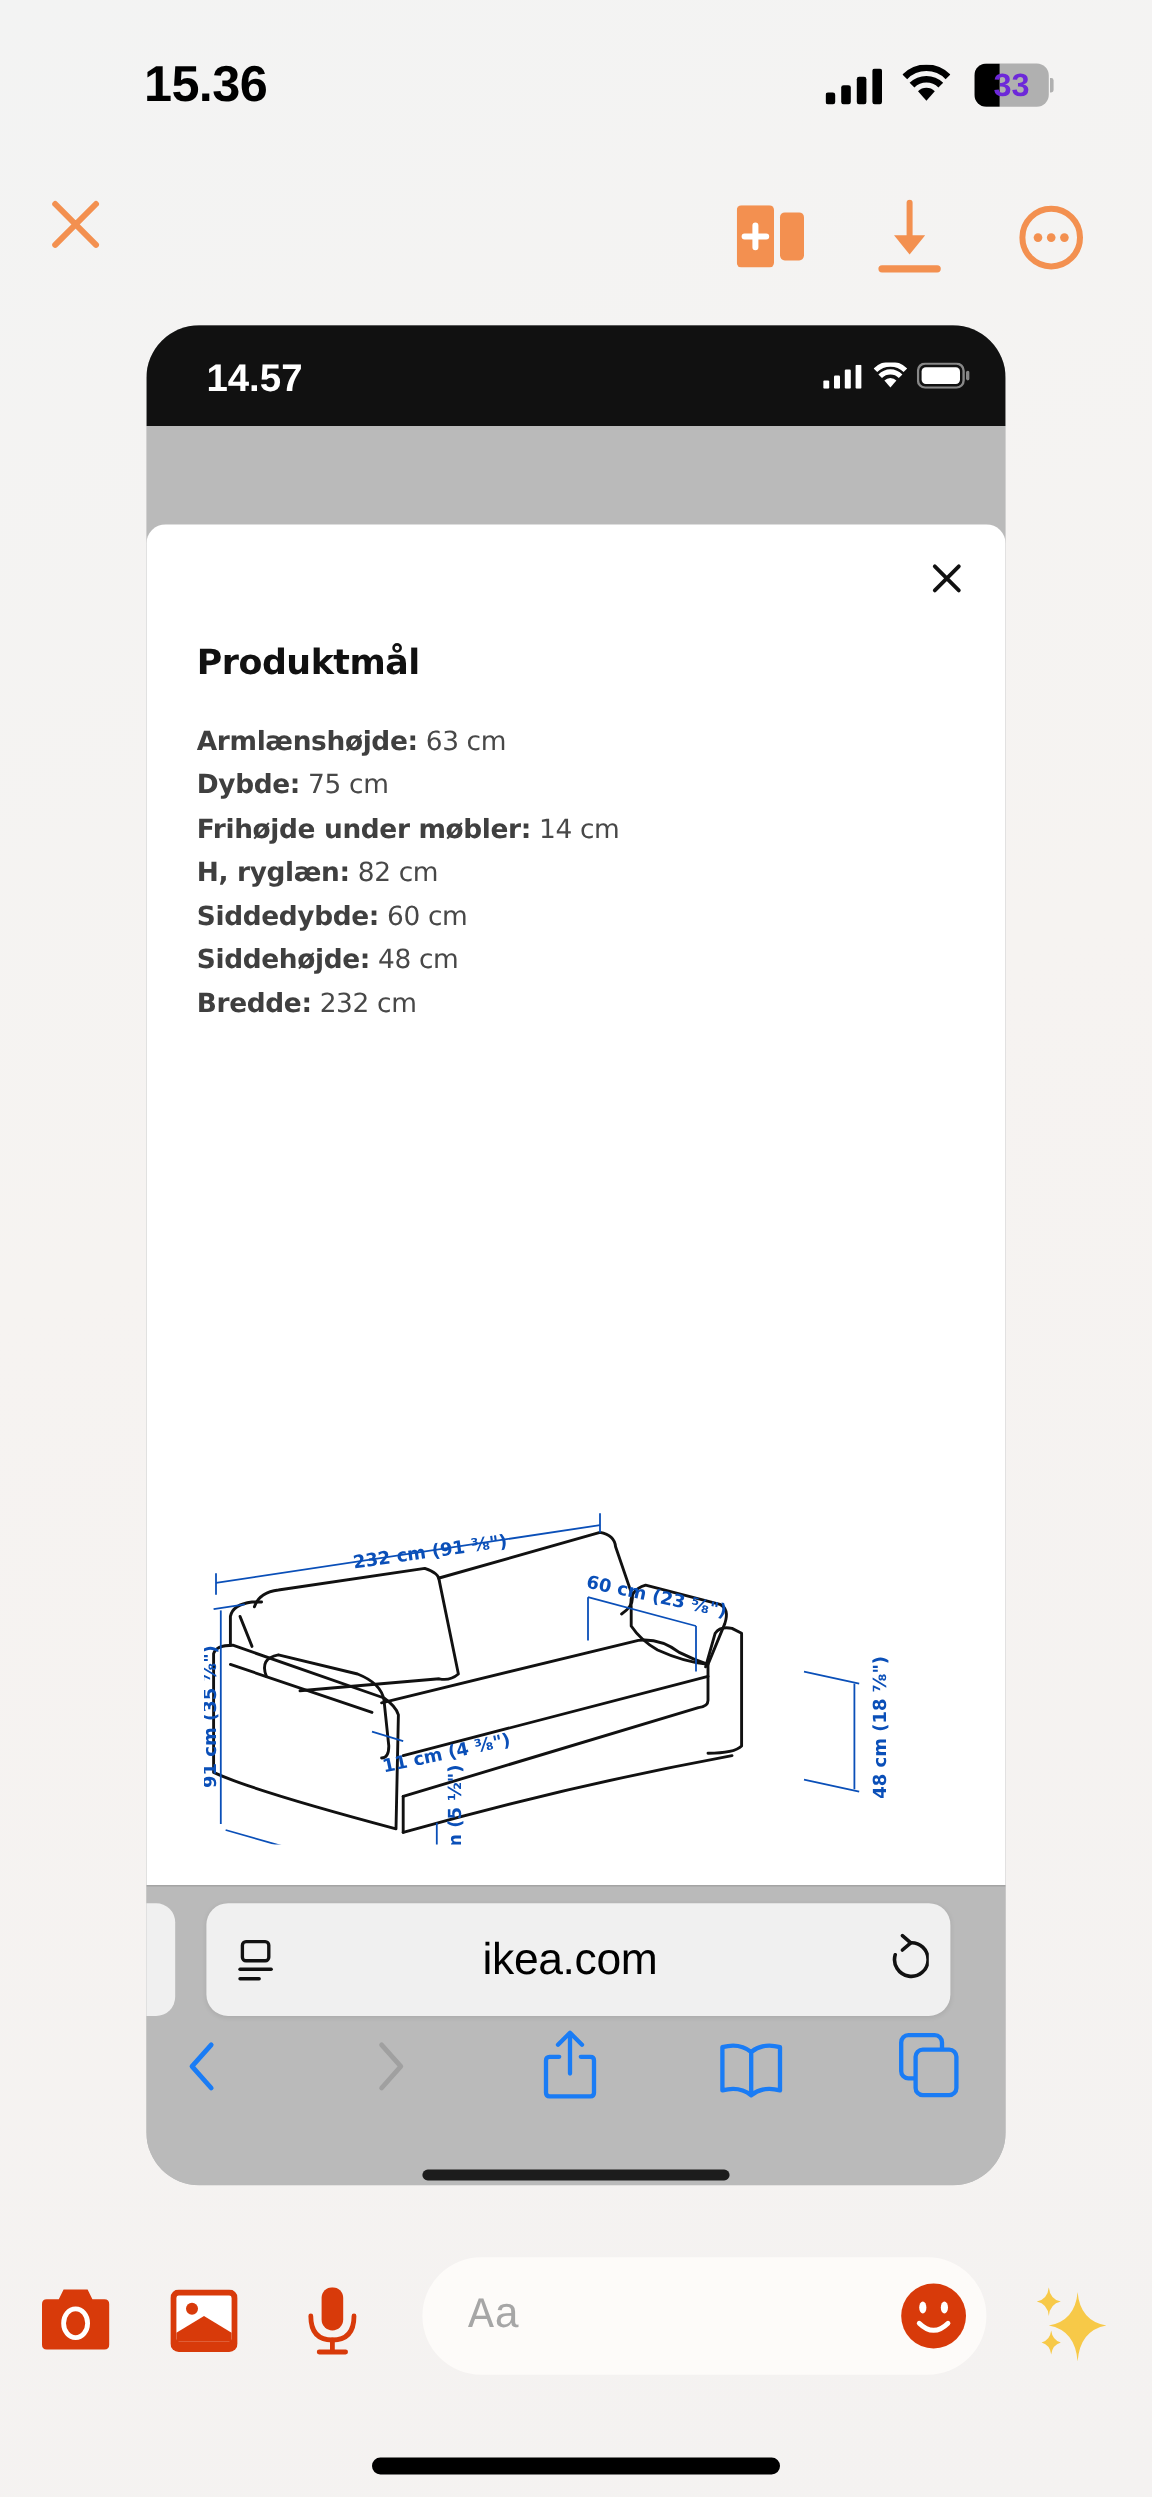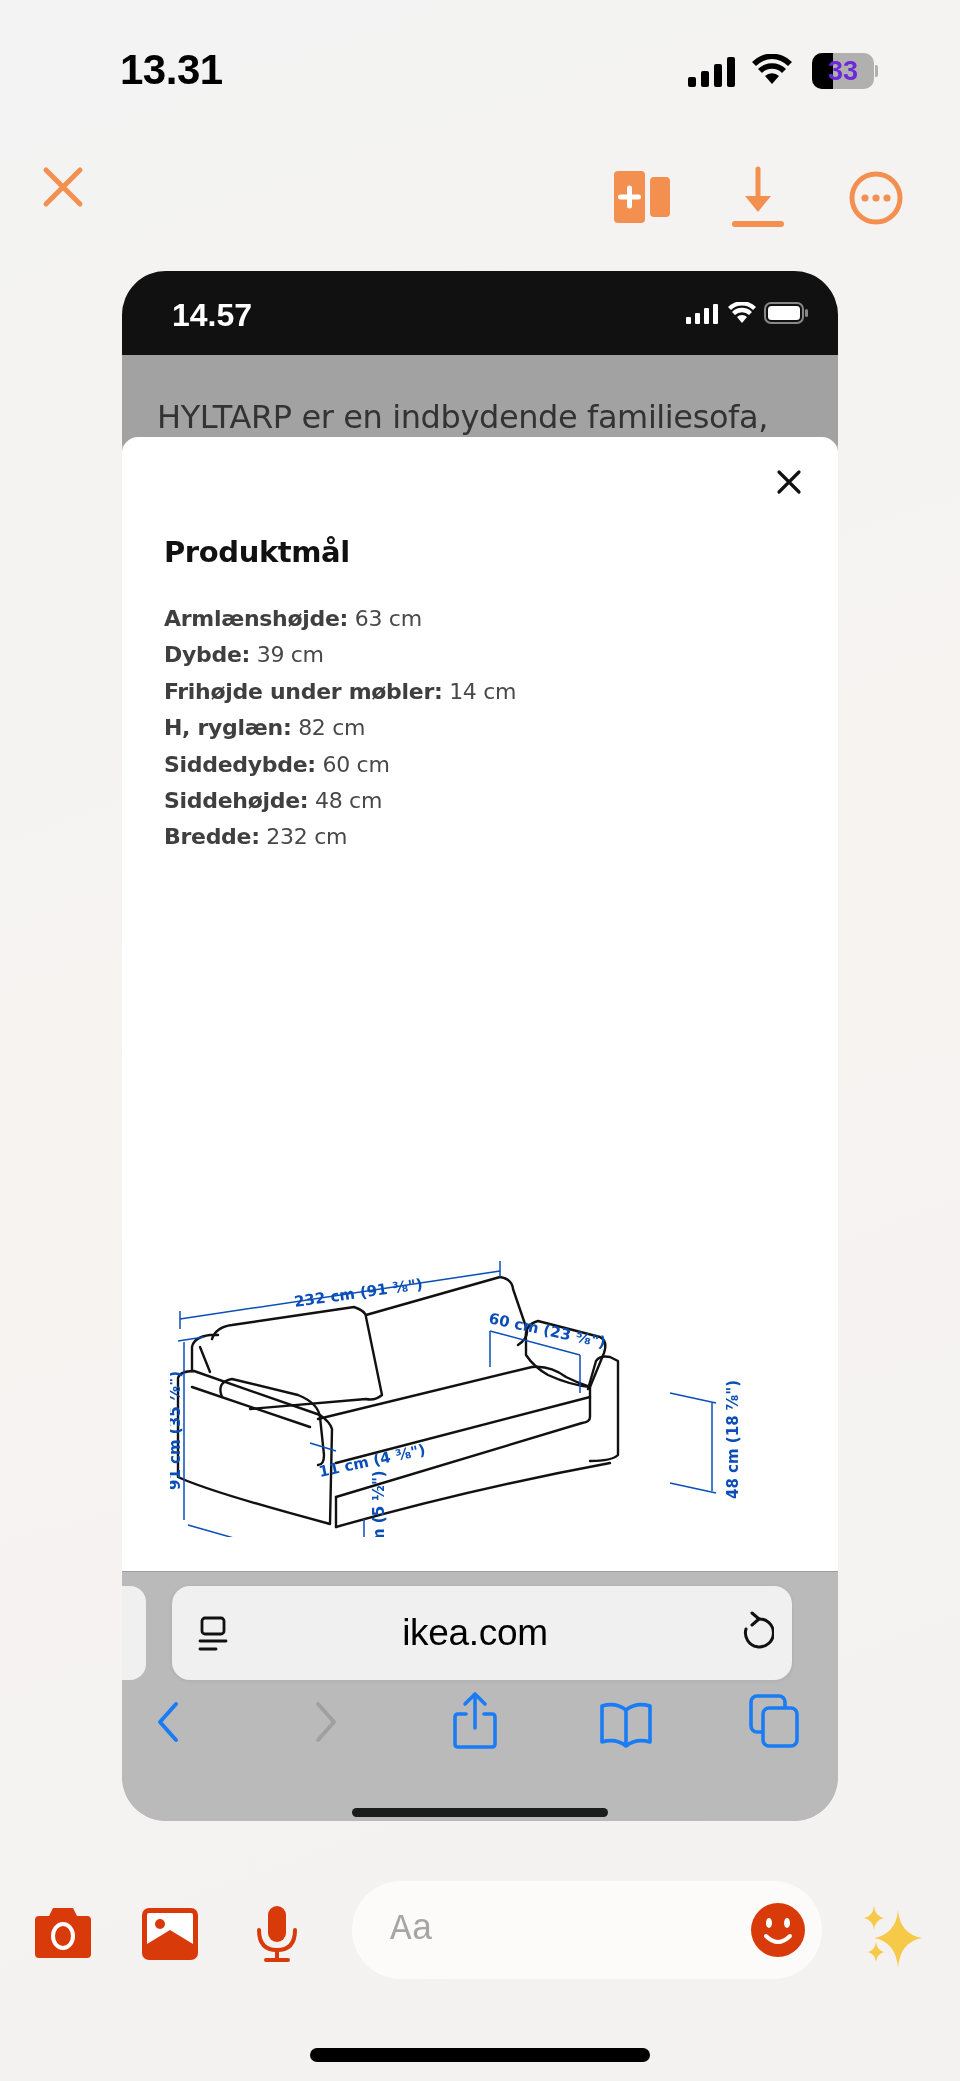--- a/index.html
+++ b/index.html
@@ -66,21 +66,21 @@
   .composer-input { position: absolute; left: 352px; top: 1881px; width: 470px; height: 98px; border-radius: 49px; background: #fdfbf9; }
   .composer-placeholder { position: absolute; left: 38px; top: 28px; font-family: Liberation Mono, monospace; font-size: 36px; color: #a6a6a6; }
   .composer-emoji { position: absolute; left: 398px; top: 21px; width: 56px; height: 56px; cursor: pointer; }
   .composer-sparkle { position: absolute; left: 862px; top: 1906px; width: 64px; height: 64px; cursor: pointer; }
   .os-home { position: absolute; left: 310px; top: 2048px; width: 340px; height: 14px; border-radius: 7px; background: #000; }
 </style>
 </head>
 <body>
 
 <div class="os-status">
-  <div class="os-time">13.31</div>
+  <div class="os-time">15.36</div>
   <svg class="os-signal" viewBox="0 0 48 30">
     <rect x="0" y="20" width="8" height="10" rx="2" fill="#000"></rect>
     <rect x="13" y="14" width="8" height="16" rx="2" fill="#000"></rect>
     <rect x="26" y="7" width="8" height="23" rx="2" fill="#000"></rect>
     <rect x="39" y="0" width="8" height="30" rx="2" fill="#000"></rect>
   </svg>
   <svg class="os-wifi" viewBox="0 0 40 32">
     <path d="M20 30 L13 22 A10 10 0 0 1 27 22 Z" fill="#000"></path>
     <path d="M6 15 A20 20 0 0 1 34 15 L30 19 A14 14 0 0 0 10 19 Z" fill="#000"></path>
     <path d="M0 8 A28 28 0 0 1 40 8 L36 12 A22 22 0 0 0 4 12 Z" fill="#000"></path>
@@ -128,33 +128,30 @@
       <path d="M4 10 A14 14 0 0 1 24 10 L21 13 A10 10 0 0 0 7 13 Z" fill="#fff"></path>
       <path d="M0 5 A20 20 0 0 1 28 5 L25 8 A16 16 0 0 0 3 8 Z" fill="#fff"></path>
     </svg>
     <svg class="phone-battery" viewBox="0 0 44 22">
       <rect x="1" y="1" width="38" height="20" rx="6" fill="none" stroke="#888" stroke-width="2"></rect>
       <rect x="4" y="4" width="32" height="14" rx="3.5" fill="#fff"></rect>
       <rect x="41" y="7" width="3" height="8" rx="1.5" fill="#888"></rect>
     </svg>
   </div>
 
-  <div class="page-bg">
-    <div class="page-text">HYLTARP er en indbydende familiesofa,</div>
-  </div>
 
   <div class="modal">
     <svg class="modal-close" viewBox="0 0 30 30">
       <path d="M5 5 L25 25 M25 5 L5 25" stroke="#111" stroke-width="3.2" stroke-linecap="round"></path>
     </svg>
     <div class="modal-title">Produktmål</div>
 
     <div class="spec-list">
       <div class="spec-row"><span class="k">Armlænshøjde:</span> <span class="v">63 cm</span></div>
-      <div class="spec-row"><span class="k">Dybde:</span> <span class="v">39 cm</span></div>
+      <div class="spec-row"><span class="k">Dybde:</span> <span class="v">75 cm</span></div>
       <div class="spec-row"><span class="k">Frihøjde under møbler:</span> <span class="v">14 cm</span></div>
       <div class="spec-row"><span class="k">H, ryglæn:</span> <span class="v">82 cm</span></div>
       <div class="spec-row"><span class="k">Siddedybde:</span> <span class="v">60 cm</span></div>
       <div class="spec-row"><span class="k">Siddehøjde:</span> <span class="v">48 cm</span></div>
       <div class="spec-row"><span class="k">Bredde:</span> <span class="v">232 cm</span></div>
     </div>
 
     <svg class="diagram" viewBox="0 0 640 300">
       <g fill="none" stroke="#111" stroke-width="2.4" stroke-linejoin="round" stroke-linecap="round">
 

